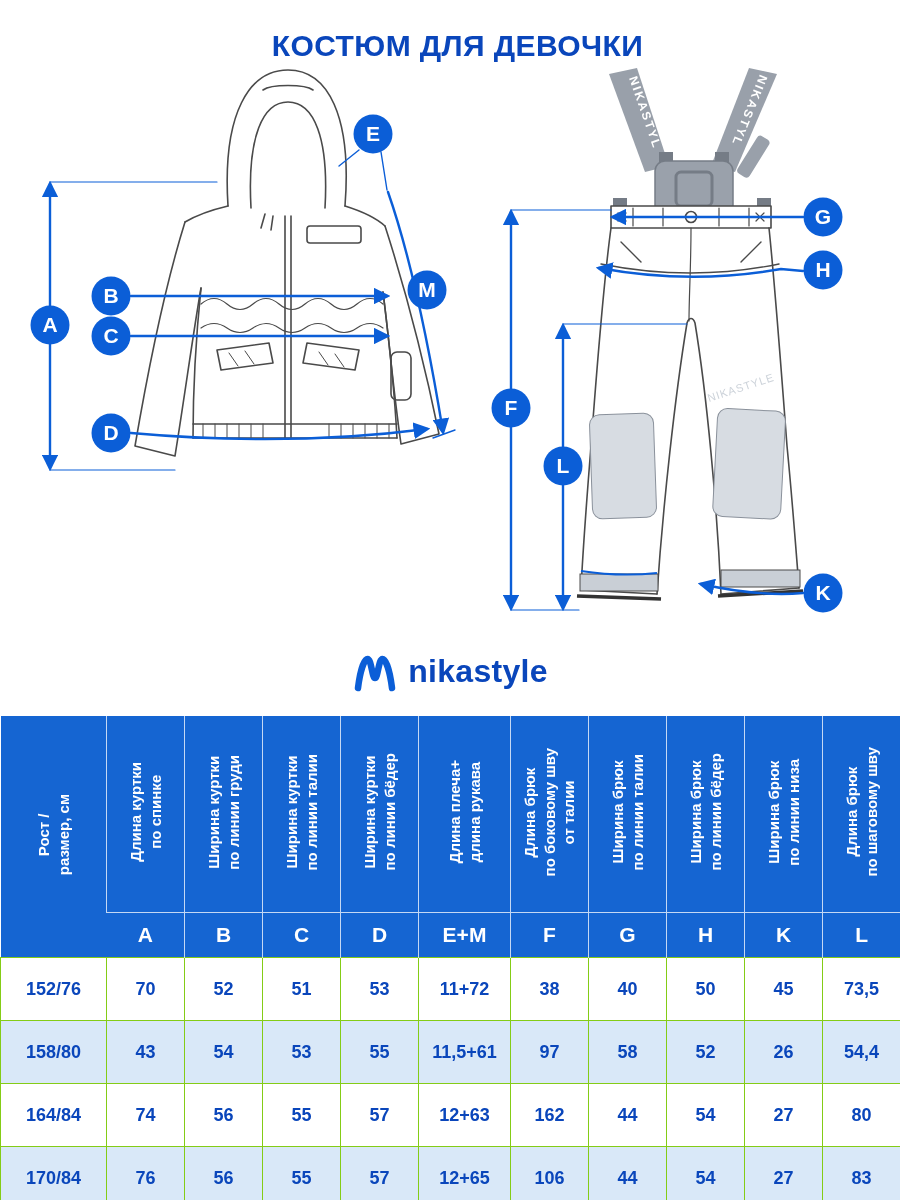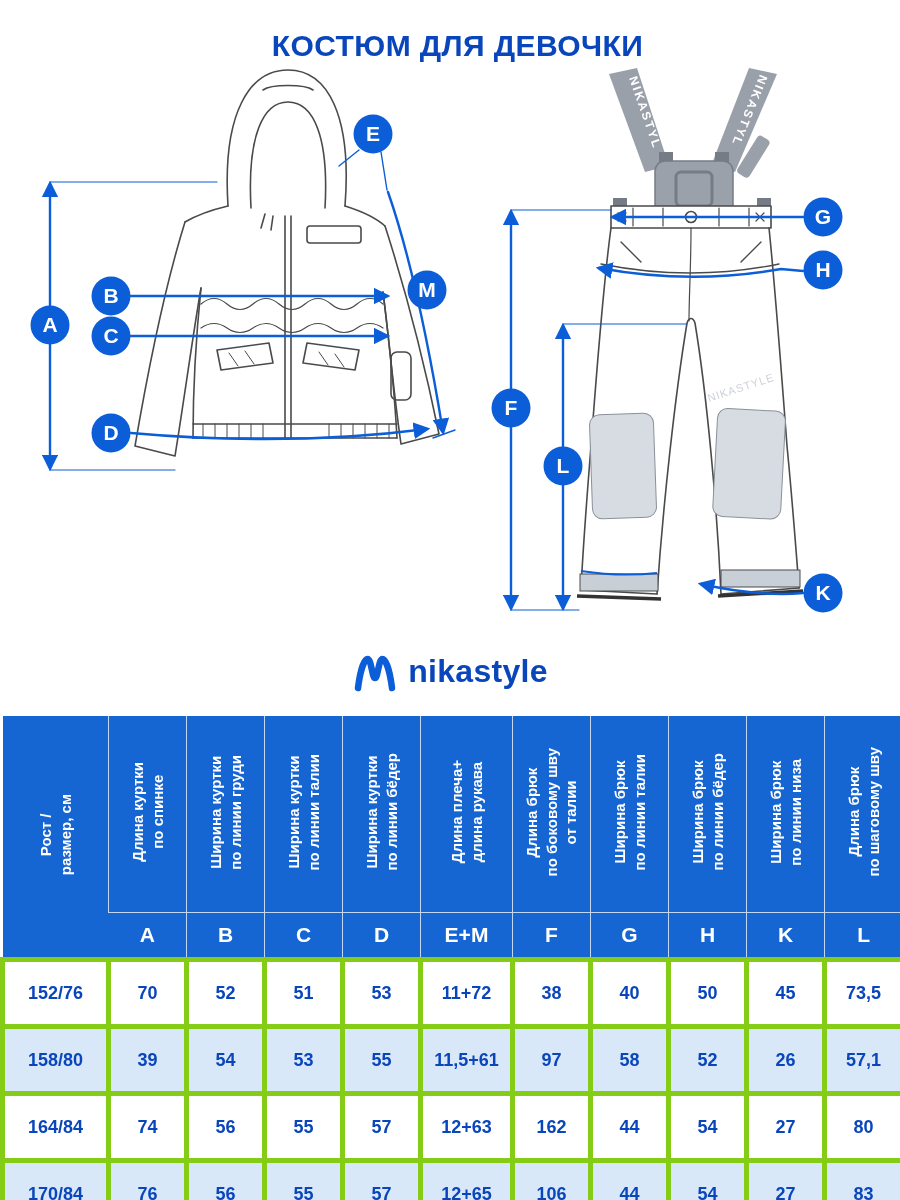--- a/index.html
+++ b/index.html
@@ -27,21 +27,21 @@
   tr.letters-row th{height:44px;font-size:21px;font-weight:800;border-top:1px solid rgba(255,255,255,.75);}
   .vlabel{
     display:inline-block;writing-mode:vertical-rl;text-orientation:mixed;
     transform:rotate(180deg);white-space:pre-line;
     font-size:15px;font-weight:700;line-height:1.3;color:#fff;text-align:center;
     max-height:230px;
   }
   tbody td{
     height:60px;text-align:center;vertical-align:middle;
     font-size:18px;font-weight:700;color:#0a46bb;
-    border:5px solid #84cc16;
+    border:1px solid #84cc16;
   }
   tbody tr:nth-child(even){background:#d9e8f8;}
   tbody tr:nth-child(odd){background:#ffffff;}
 </style>
 </head>
 <body>
 
 <div class="title">КОСТЮМ ДЛЯ ДЕВОЧКИ</div>
 
 <div class="diagrams">
@@ -268,30 +268,30 @@
       <td>53</td>
       <td>11+72</td>
       <td>38</td>
       <td>40</td>
       <td>50</td>
       <td>45</td>
       <td>73,5</td>
     </tr>
     <tr>
       <td>158/80</td>
-      <td>39</td>
+      <td>43</td>
       <td>54</td>
       <td>53</td>
       <td>55</td>
       <td>11,5+61</td>
       <td>97</td>
       <td>58</td>
       <td>52</td>
       <td>26</td>
-      <td>57,1</td>
+      <td>54,4</td>
     </tr>
     <tr>
       <td>164/84</td>
       <td>74</td>
       <td>56</td>
       <td>55</td>
       <td>57</td>
       <td>12+63</td>
       <td>162</td>
       <td>44</td>

